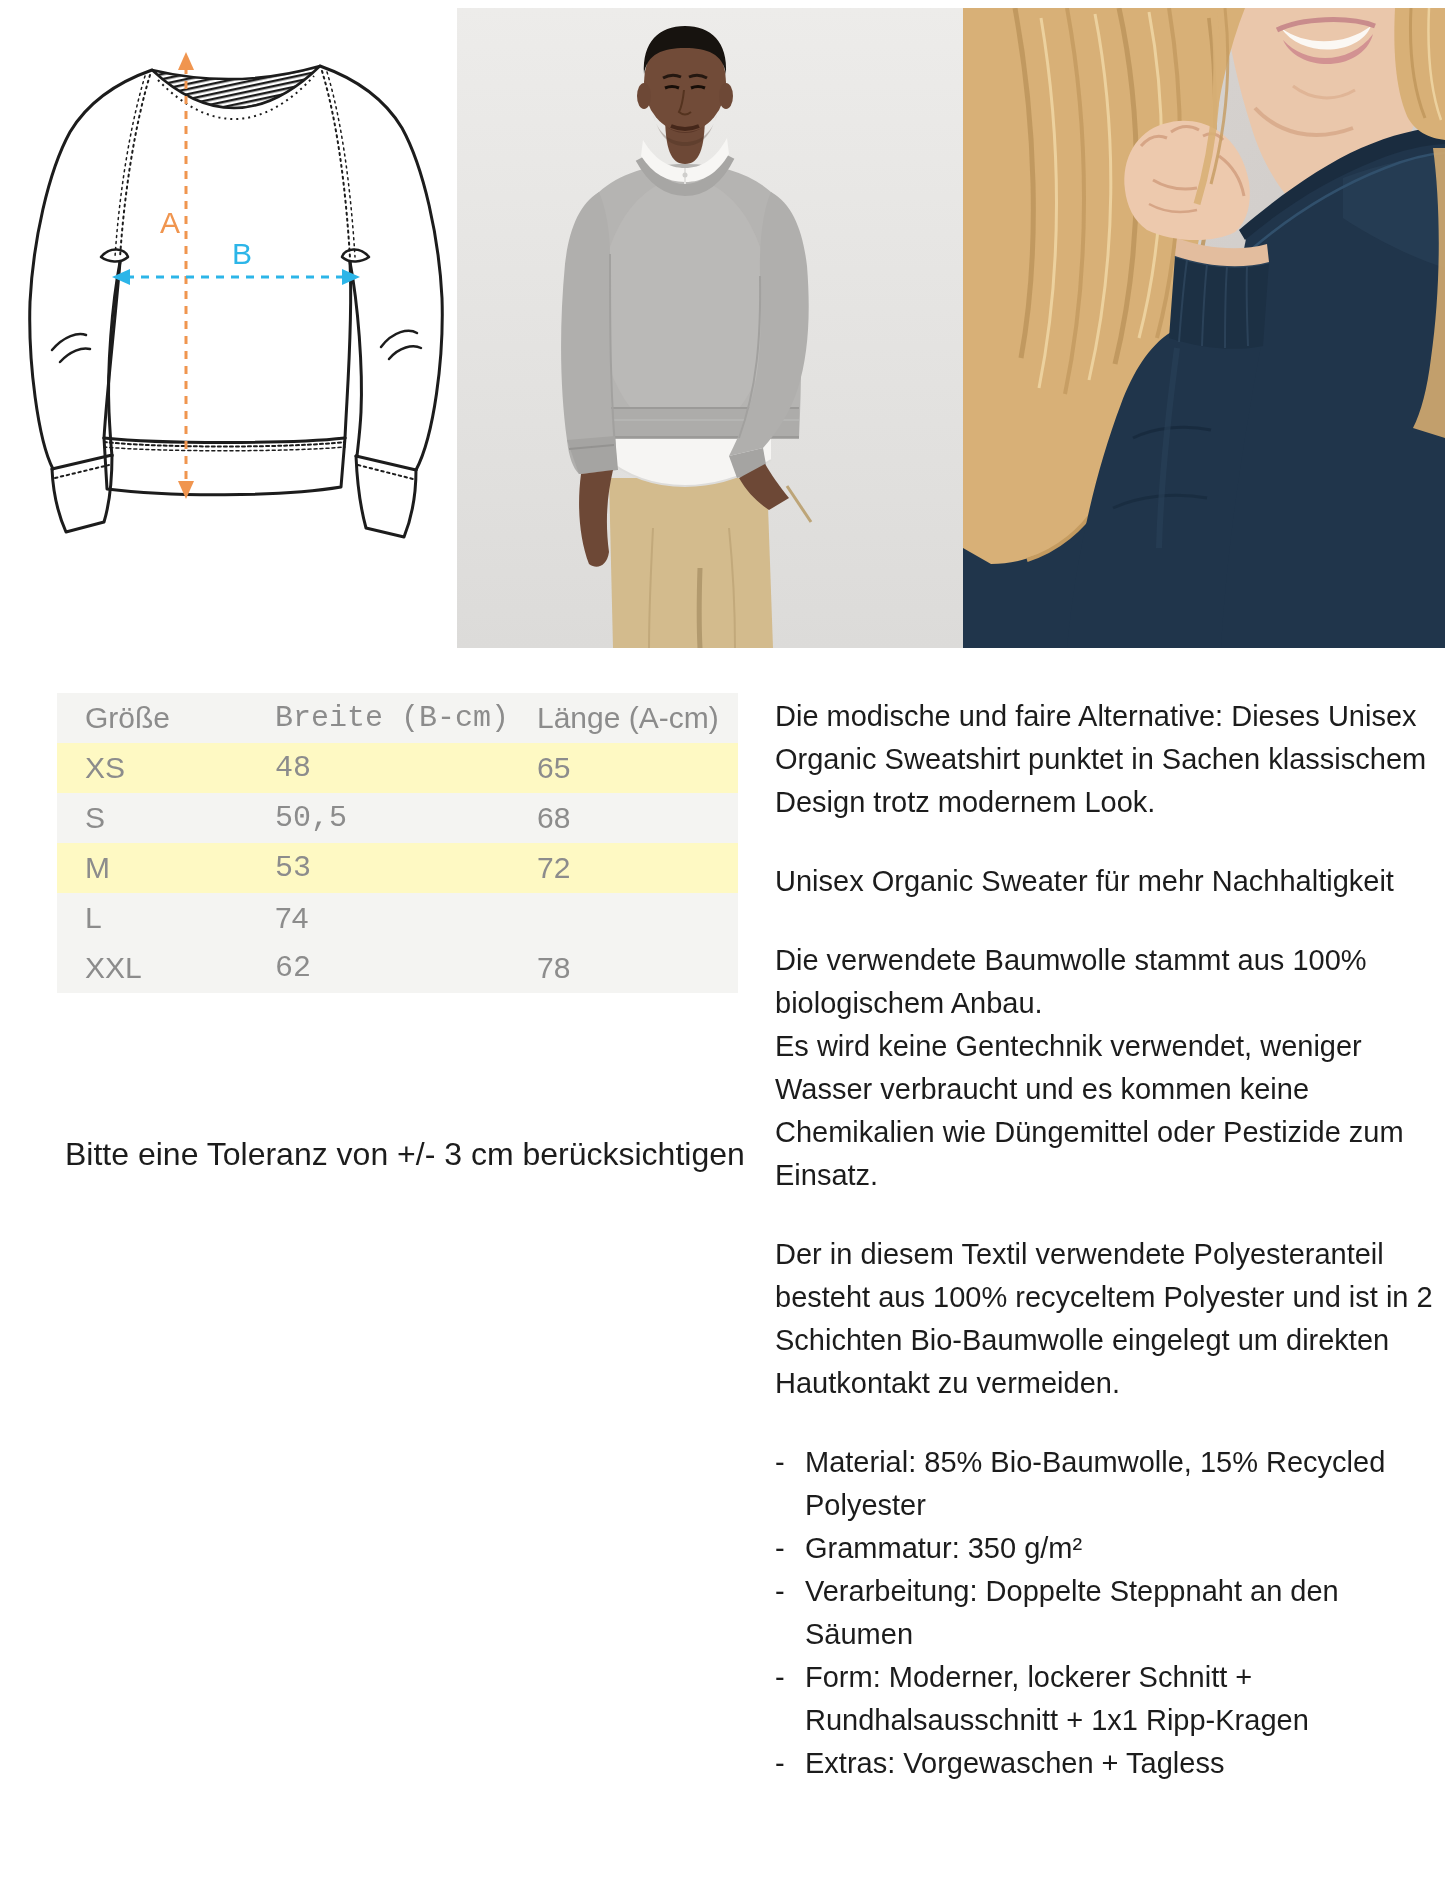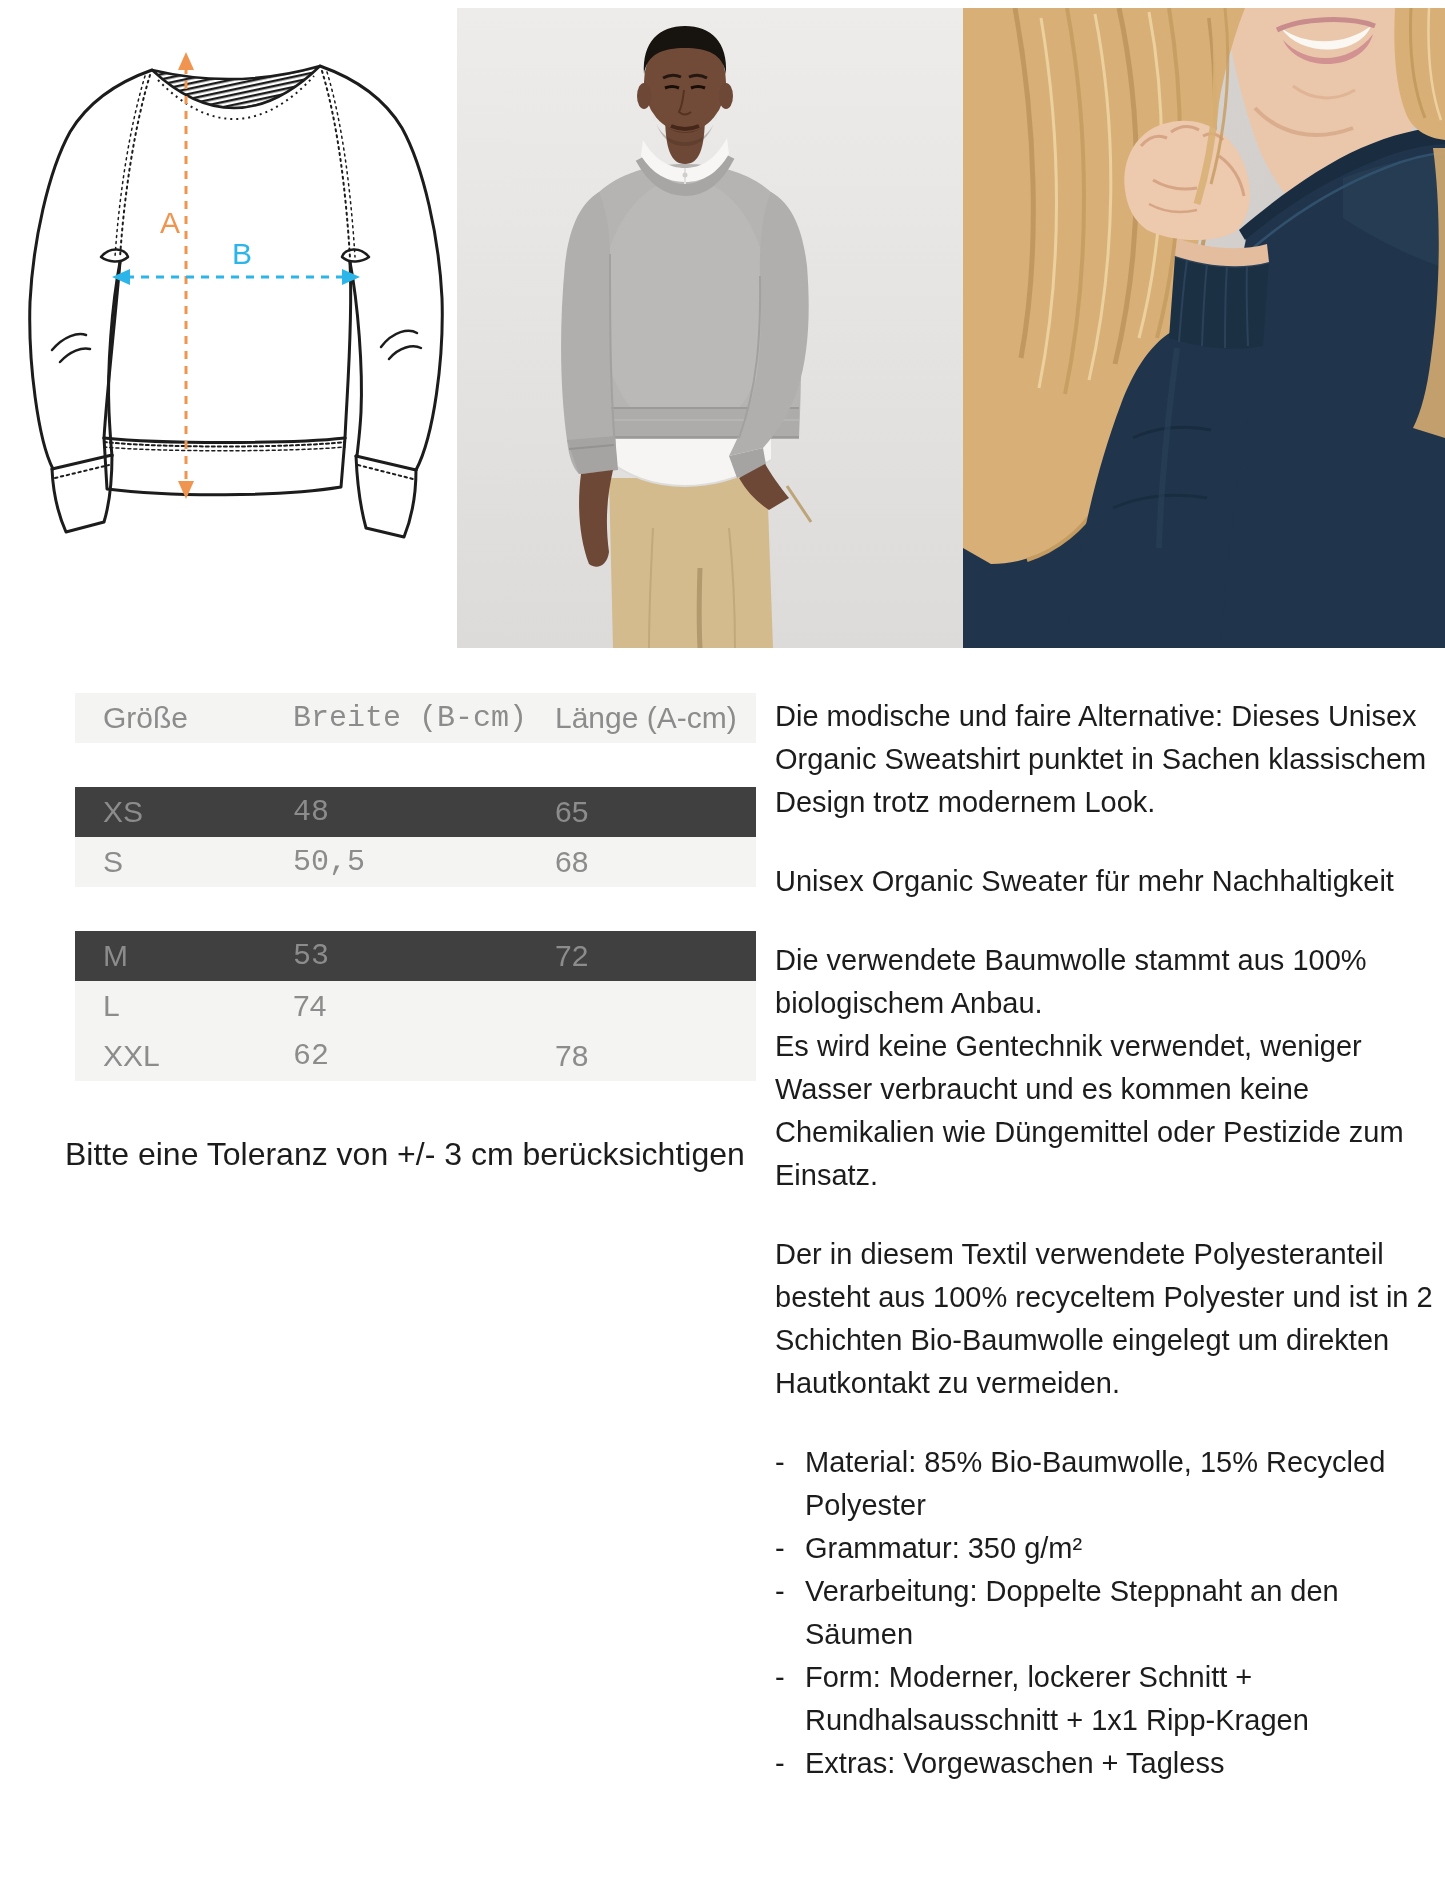--- a/index.html
+++ b/index.html
@@ -7,23 +7,23 @@
     position:relative;width:1445px;height:1886px;background:#ffffff;
     font-family:"Liberation Sans",sans-serif;overflow:hidden;
   }
   
   .diagram{position:absolute;left:0;top:0;width:457px;height:648px;background:#ffffff;}
   .photo{position:absolute;top:8px;height:640px;}
   .photo-man{left:457px;width:506px;}
   .photo-woman{left:963px;width:482px;}
   .media-svg{display:block;width:100%;height:100%;}
   
-  .size-table{position:absolute;left:75px;top:693px;width:681px;font-size:30px;color:#8c8c8c;}
+  .size-table{position:absolute;left:57px;top:693px;width:681px;font-size:30px;color:#8c8c8c;}
   .t-row{display:flex;height:50px;align-items:center;background:#f4f4f2;}
-  .t-row.shade{background:#404040;margin-top:44px;}
+  .t-row.shade{background:#fef9c3;}
   .t-cell{display:flex;align-items:center;height:100%;box-sizing:border-box;}
   .c1{width:218px;padding-left:28px;}
   .c2{width:262px;font-family:Liberation Mono, monospace;}
   .c3{flex:1;}
   
   .tolerance{position:absolute;left:65px;top:1104px;font-size:32px;color:#1c1c1c;}
   
   .description{
     position:absolute;left:775px;top:695px;width:662px;
     font-size:29px;line-height:43px;color:#1c1c1c;

